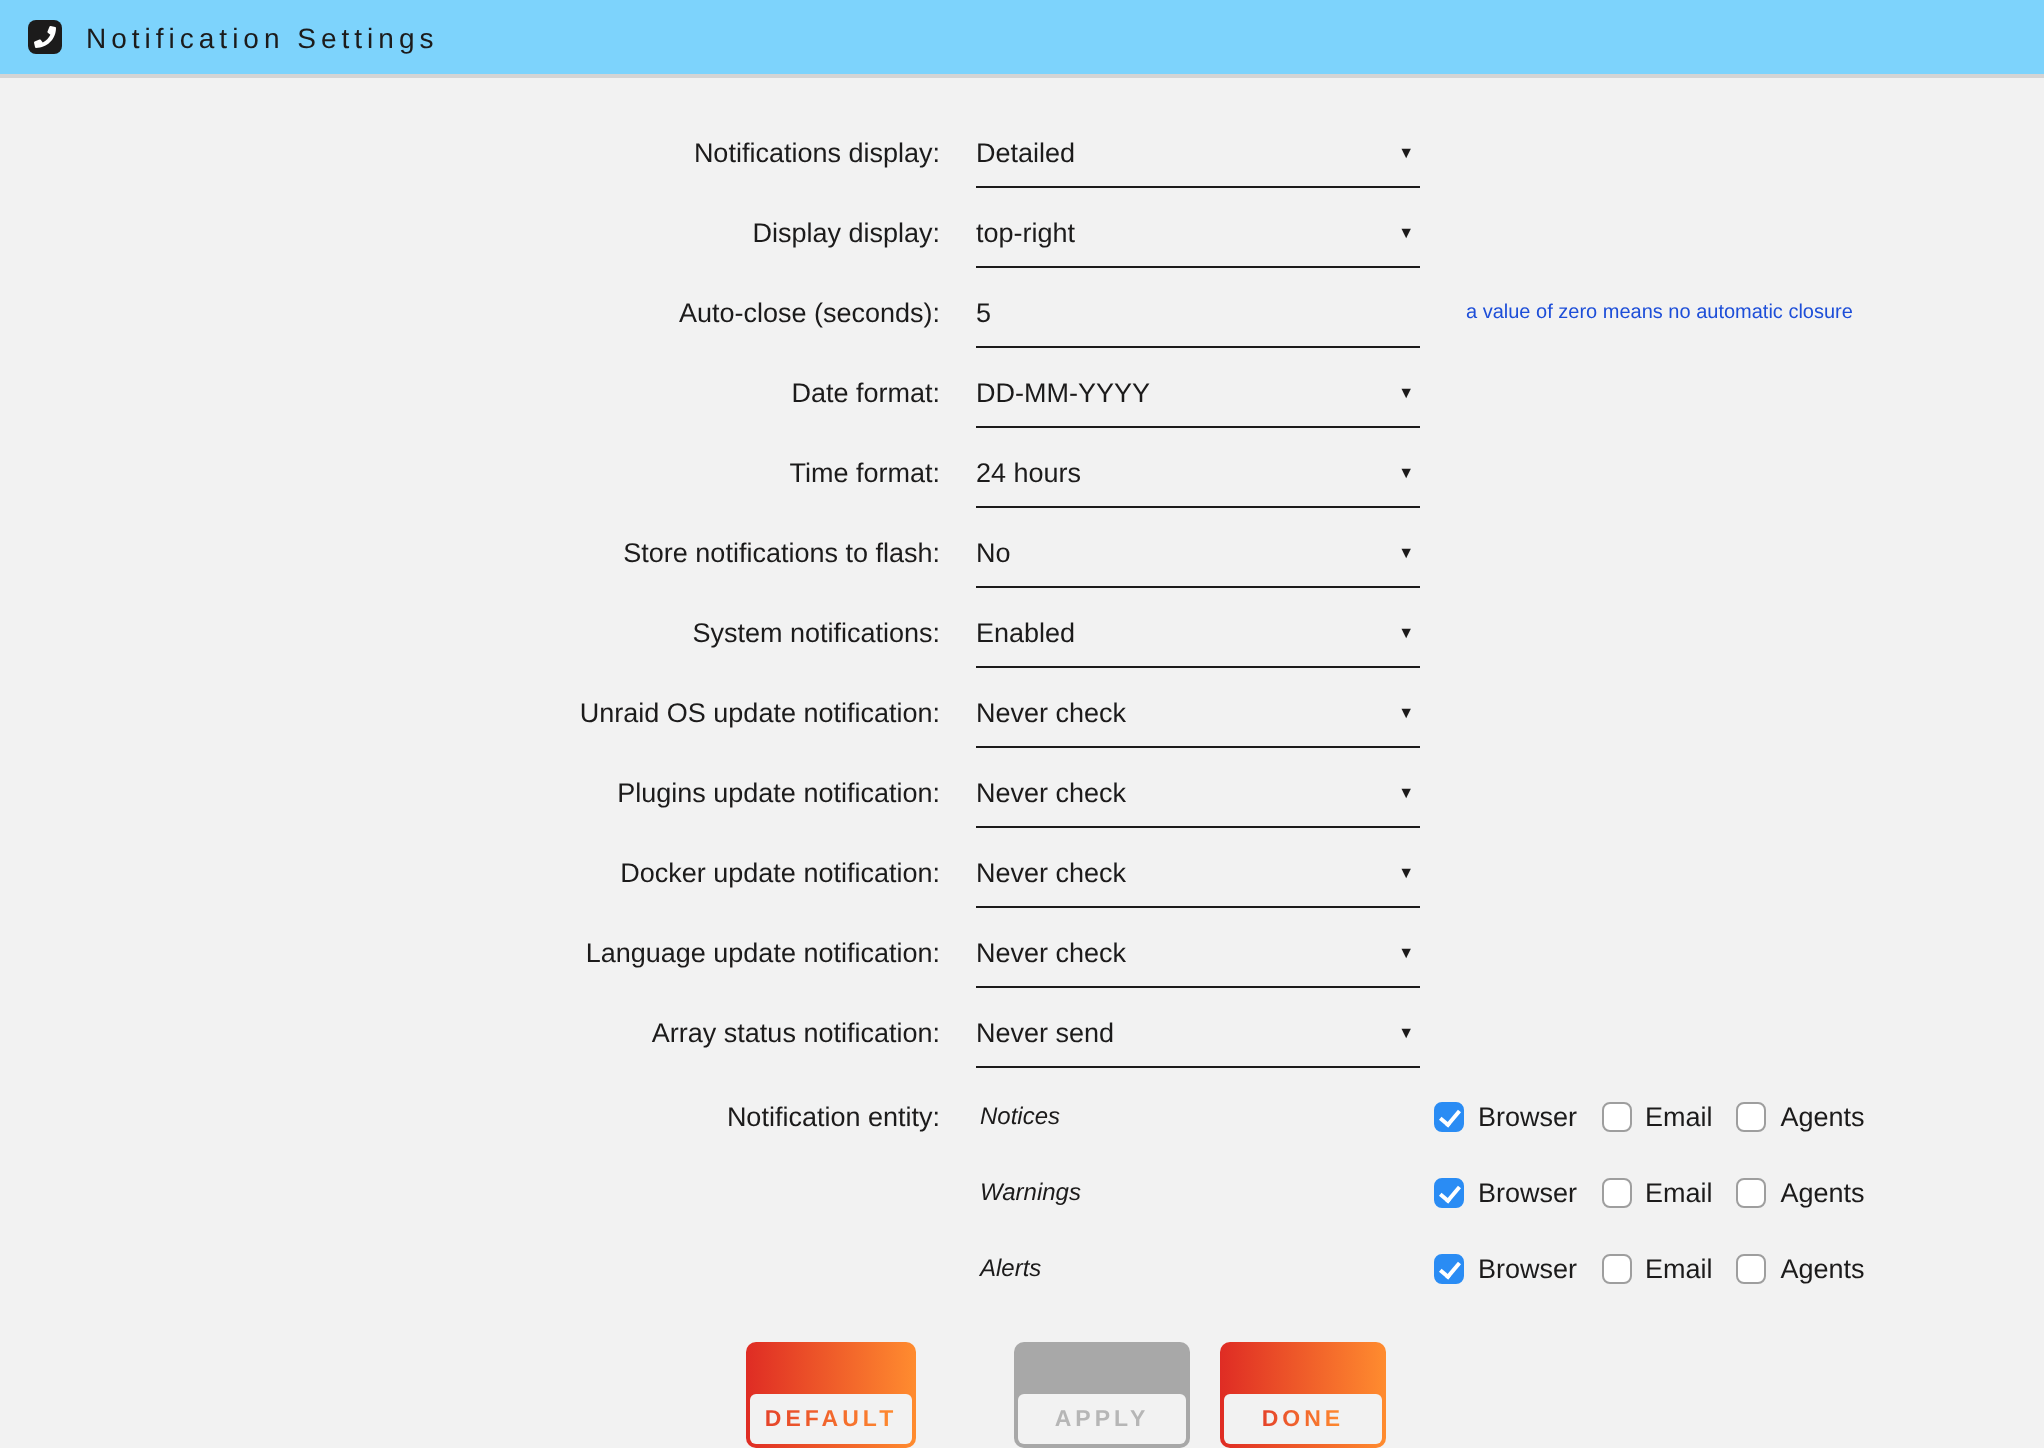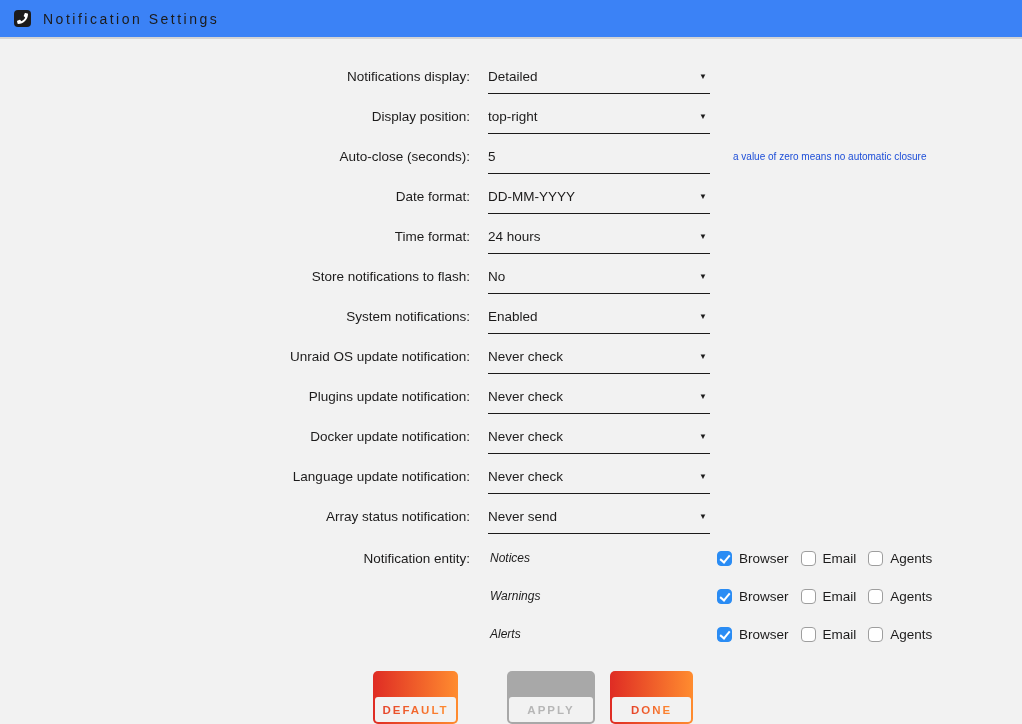--- a/index.html
+++ b/index.html
@@ -7,21 +7,21 @@
   body {
     background:#f2f2f2;
     font-family:"Liberation Sans", sans-serif;
     color:#1c1b1b;
     overflow:hidden;
   }
 
   
   .titlebar {
     height:39px;
-    background:#3b82f6;
+    background:#7dd3fc;
     border-bottom:2px solid #d4d4d4;
     display:flex;
     align-items:center;
     padding-left:14px;
     gap:12px;
   }
   .app-icon {
     width:17px; height:17px;
     background:#1c1b1b;
     border-radius:4px;
@@ -168,21 +168,21 @@
     <label class="lbl">Notifications display:</label>
     <div class="ctl">
       <div class="select">
         <span>Detailed</span>
         <span class="arrow">▼</span>
       </div>
     </div>
   </div>
 
   <div class="row">
-    <label class="lbl">Display position:</label>
+    <label class="lbl">Display display:</label>
     <div class="ctl">
       <div class="select">
         <span>top-right</span>
         <span class="arrow">▼</span>
       </div>
     </div>
   </div>
 
   <div class="row">
     <label class="lbl">Auto-close (seconds):</label>

